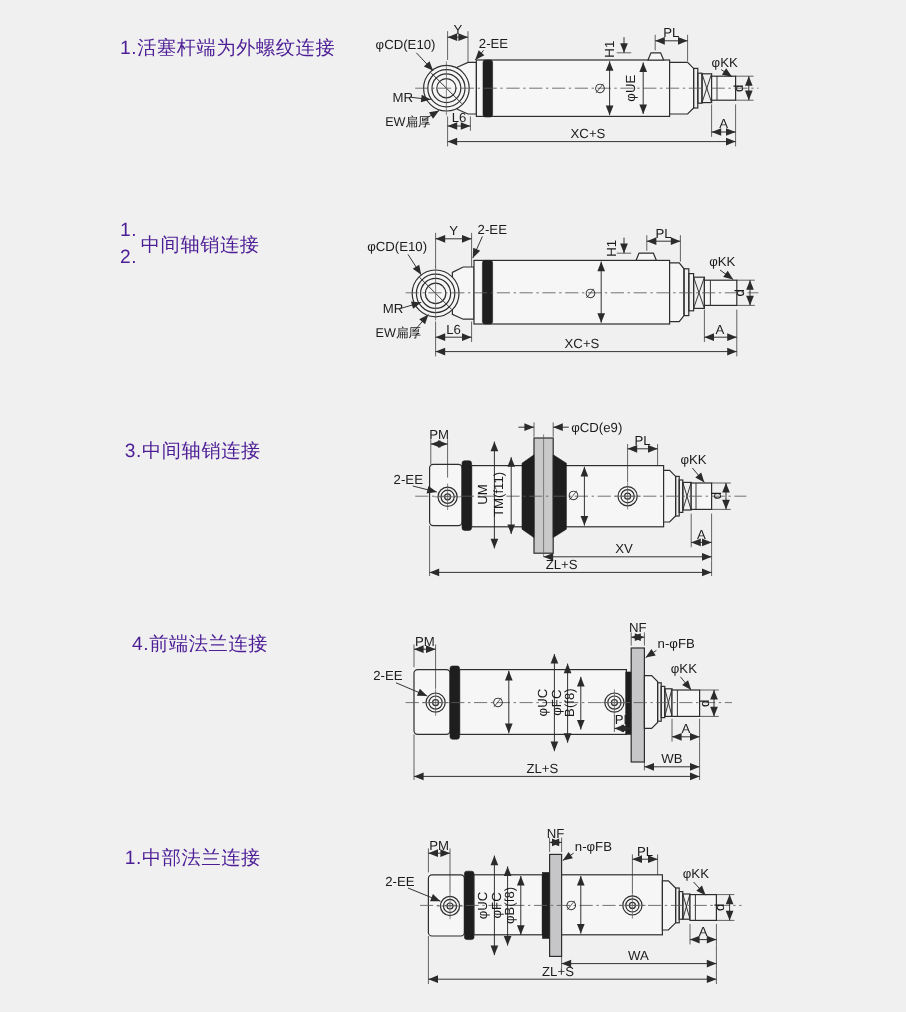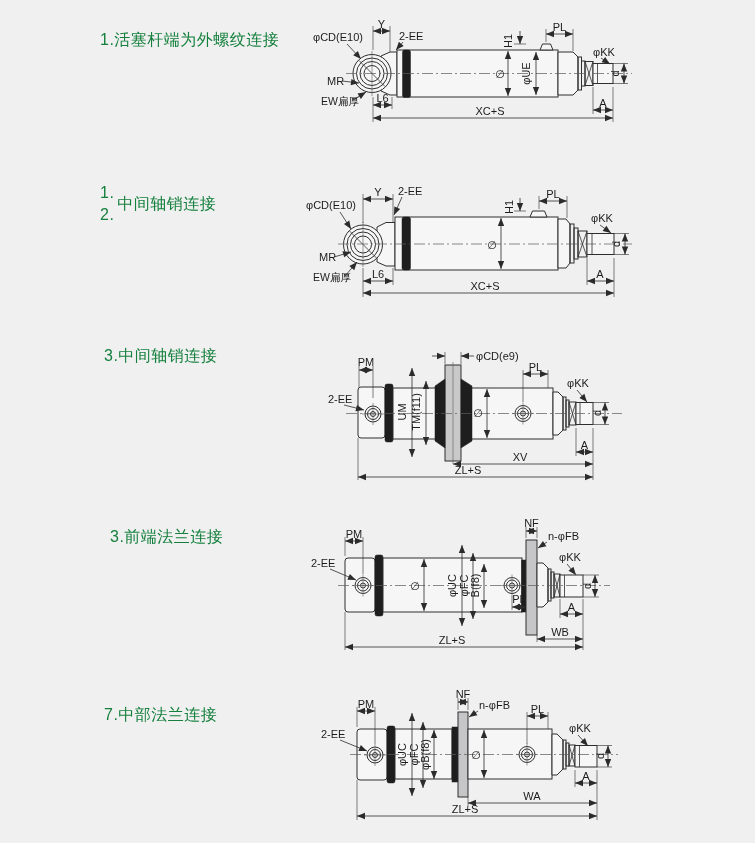--- a/index.html
+++ b/index.html
@@ -1,18 +1,18 @@
 <!DOCTYPE html>
 <html><head>
 <meta charset="utf-8">
 <style>
   html,body{margin:0;padding:0;}
   body{background:#e9e9eb;font-family:"Liberation Sans",sans-serif;}
   .page{position:relative;width:755px;height:843px;background:#f0f0f1;overflow:hidden;}
-  .title{position:absolute;font-size:16px;color:#15803d;letter-spacing:0.5px;white-space:nowrap;}
+  .title{position:absolute;font-size:16px;color:#4c1d95;letter-spacing:0.5px;white-space:nowrap;}
   .t2wrap{display:flex;align-items:center;gap:3px;}
   .nums{display:flex;flex-direction:column;font-size:16px;line-height:22px;}
   svg{position:absolute;left:0;top:0;}
   svg text{font-family:"Liberation Sans",sans-serif;font-size:11px;fill:#1c1c1c;}
   svg text.cn{font-size:10.5px;}
   .out{fill:#f6f6f7;stroke:#2e2e2e;stroke-width:1;}
   .nof{fill:none;stroke:#2e2e2e;stroke-width:1;}
   .thin{fill:none;stroke:#2e2e2e;stroke-width:0.8;}
   .blk{fill:#1e1e1e;stroke:#1e1e1e;stroke-width:0.5;}
   .gry{fill:#c6c6c8;stroke:#2e2e2e;stroke-width:1;}
@@ -32,23 +32,23 @@
   <div class="title" style="left:100px;top:182px">
     <div class="t2wrap">
       <div class="nums">
         <span>1.</span>
         <span>2.</span>
       </div>
       <div>中间轴销连接</div>
     </div>
   </div>
 
-  <div class="title" style="left:104px;top:346px">3.中间轴销连接</div>
-  <div class="title" style="left:110px;top:527px">3.前端法兰连接</div>
-  <div class="title" style="left:104px;top:705px">7.中部法兰连接</div>
+  <div class="title" style="left:104px;top:366px">3.中间轴销连接</div>
+  <div class="title" style="left:110px;top:527px">4.前端法兰连接</div>
+  <div class="title" style="left:104px;top:705px">1.中部法兰连接</div>
 
   <svg width="755" height="843" viewBox="0 0 755 843">
     <defs>
       <marker id="arr" markerUnits="userSpaceOnUse" markerWidth="9" markerHeight="8" refX="8.5" refY="4" orient="auto-start-reverse">
         <path d="M0.5,0.8 L8.5,4 L0.5,7.2 Z" fill="#2b2b2b"></path>
       </marker>
     </defs>
 
     <g>
       <g>

